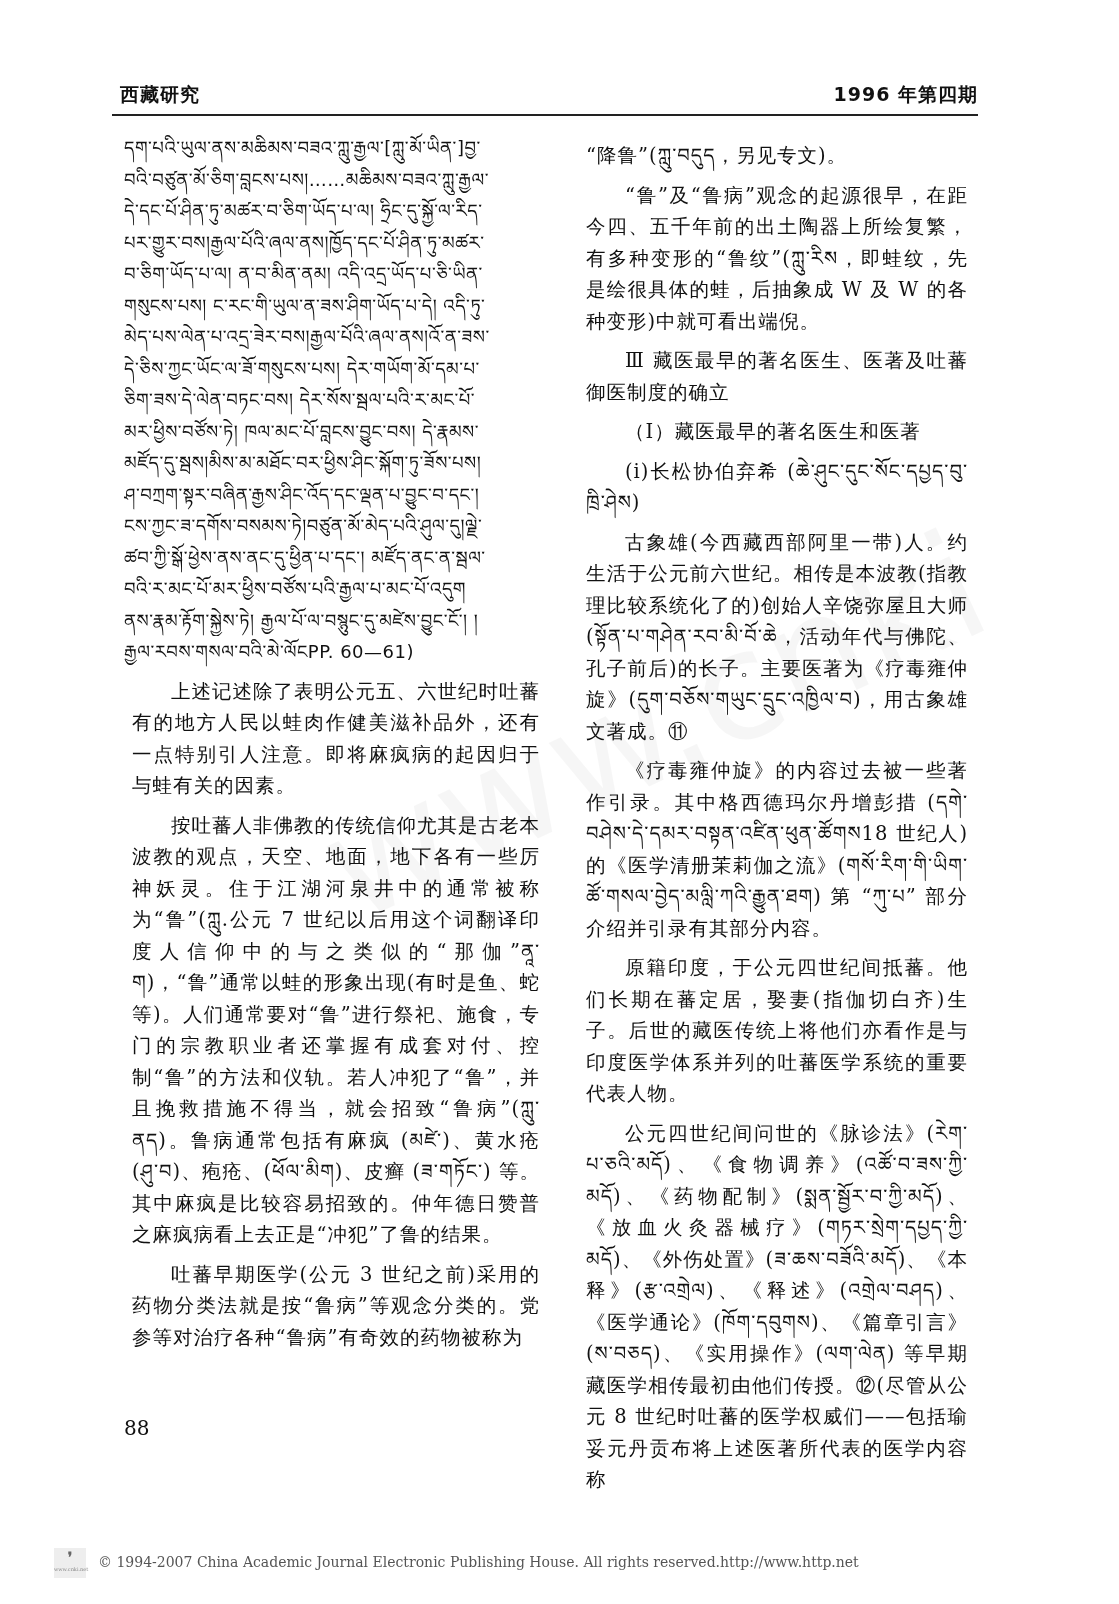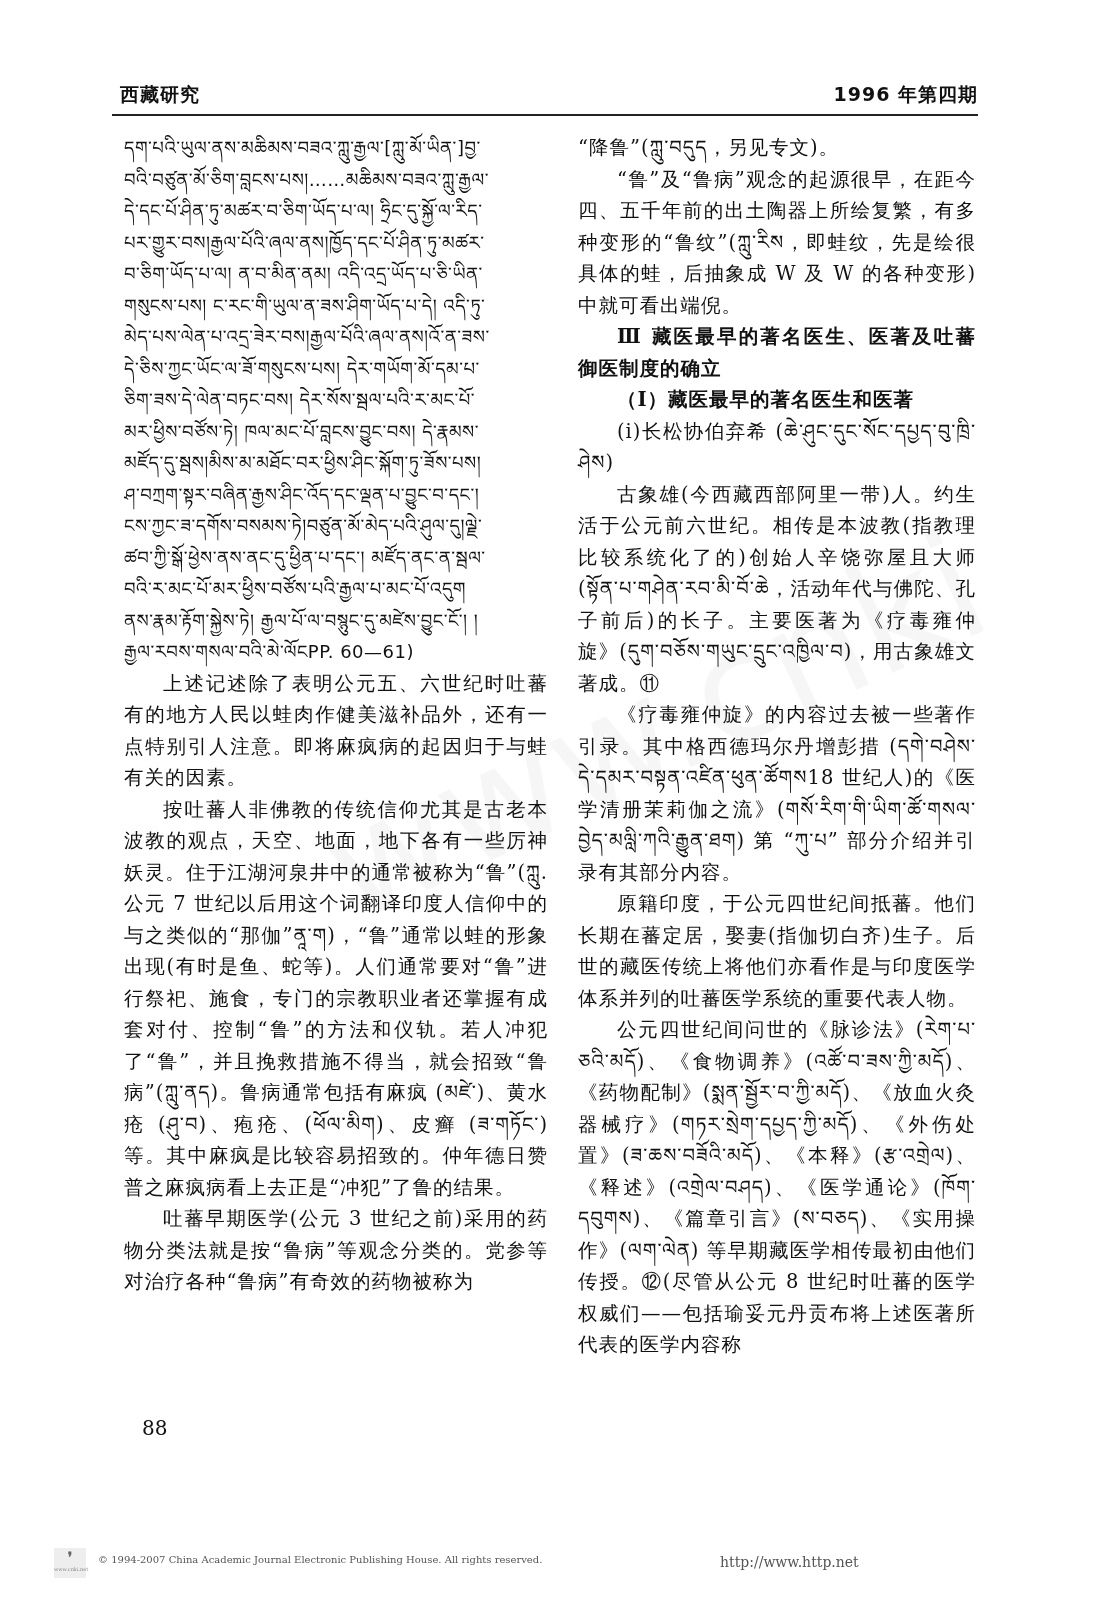--- a/index.html
+++ b/index.html
@@ -9,29 +9,29 @@
   .journal { position: absolute; left: 8px; top: 2px; font-size: 19px; font-weight: bold; letter-spacing: 1px;
              font-family: "DejaVu Sans", "Liberation Sans", sans-serif; }
   .issue { position: absolute; right: 0; top: 2px; font-size: 19px; font-weight: bold; letter-spacing: 1px;
            font-family: "DejaVu Sans", "Liberation Sans", sans-serif; text-align: center; }
   .rule { position: absolute; left: 112px; top: 114px; width: 866px; height: 2px; background: #222; }
   .col { position: absolute; top: 132px; }
   .col-left { left: 124px; width: 424px; }
   .col-right { left: 578px; width: 398px; }
   .tib-line { font-size: 18px; line-height: 31.5px; height: 31.5px; white-space: nowrap; overflow: hidden;
               letter-spacing: 0.5px; font-family: "DejaVu Sans", sans-serif; }
-  p { margin: 0; font-size: 19.5px; line-height: 31.5px; text-align: justify; letter-spacing: 1px; }
+  p { margin: 8px; font-size: 19.5px; line-height: 31.5px; text-align: justify; letter-spacing: 1px; }
   p.indent { text-indent: 2em; }
-  p.heading { font-weight: bold; }
-  .page-num { position: absolute; left: 124px; top: 1416px; font-size: 20px; margin-left: 18px; }
+  p.heading { font-weight: normal; }
+  .page-num { position: absolute; left: 124px; top: 1416px; font-size: 20px; }
   .footer { position: absolute; left: 54px; top: 1548px; width: 840px; height: 30px; }
   .cnki-logo { position: absolute; left: 0; top: 0; width: 32px; height: 30px; background: #eeeeee;
                color: #888; font-size: 5px; text-align: center; }
   .cnki-logo .glyph { display: block; font-size: 14px; line-height: 18px; color: #666; font-weight: bold; }
-  .copyright { position: absolute; left: 44px; top: 6px; font-size: 10px; color: #555; white-space: nowrap; text-align: center; }
+  .copyright { position: absolute; left: 44px; top: 6px; font-size: 14px; color: #555; white-space: nowrap; text-align: center; }
   .url { position: absolute; left: 666px; top: 6px; font-size: 14px; color: #555; white-space: nowrap; }
   .watermark { position: absolute; left: 300px; top: 640px; font-size: 150px; color: rgba(0,0,0,0.035);
                transform: rotate(-25deg); font-family: "DejaVu Sans", sans-serif; pointer-events: none; }
 </style>
 </head>
 <body>
 
 <div class="header">
   <span class="journal">西藏研究</span>
   <span class="issue">1996 年第四期</span>

